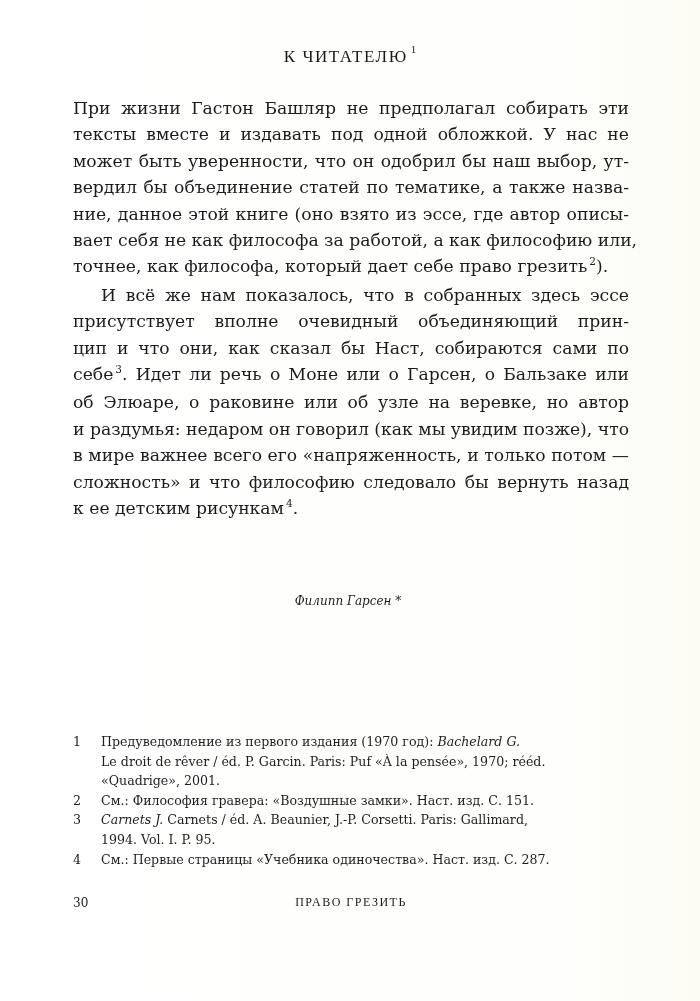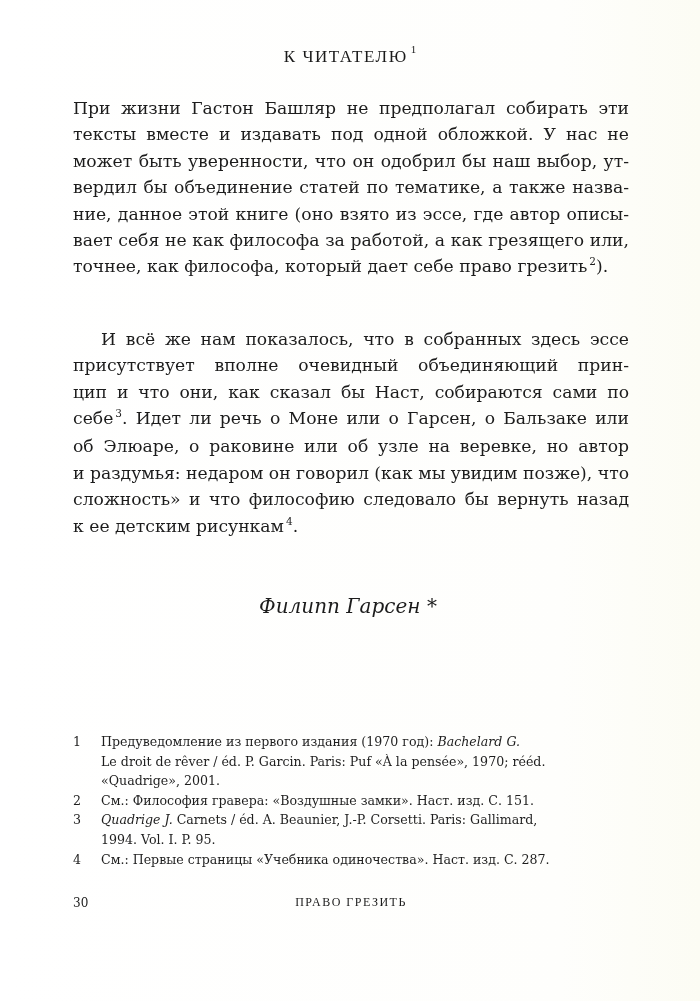--- a/index.html
+++ b/index.html
@@ -53,37 +53,36 @@
       display: block;
       white-space: nowrap;
       text-align: justify;
       text-align-last: justify;
     }
     .line.last {
       text-align-last: left;
     }
     .line.indent {
       padding-left: 28px;
-      margin-top: 44px;
     }
     .fn-ref {
       font-size: 10.5px;
       position: relative;
       top: -7px;
       margin-left: 2px;
     }
     .signature {
       position: absolute;
       top: 594px;
       left: 0;
       width: 696px;
       text-align: center;
       font-family: "DejaVu Serif", serif;
       font-style: italic;
-      font-size: 20px;
+      font-size: 12px;
       color: #1c1c1c;
     }
     .footnotes {
       position: absolute;
       left: 73px;
       top: 732px;
       width: 560px;
       font-family: "DejaVu Serif", serif;
       font-size: 12.6px;
       line-height: 19.6px;
@@ -139,29 +138,30 @@
     <span>К ЧИТАТЕЛЮ</span><sup>1</sup>
   </div>
 
   <div class="body-text">
 
     <span class="line">При жизни Гастон Башляр не предполагал собирать эти</span>
     <span class="line">тексты вместе и издавать под одной обложкой. У нас не</span>
     <span class="line">может быть уверенности, что он одобрил бы наш выбор, ут-</span>
     <span class="line">вердил бы объединение статей по тематике, а также назва-</span>
     <span class="line">ние, данное этой книге (оно взято из эссе, где автор описы-</span>
-    <span class="line">вает себя не как философа за работой, а как грезящего или,</span>
+    <span class="line">вает себя не как философа за работой, а как философию или,</span>
     <span class="line last"><span>точнее, как философа, который дает себе право грезить</span><span class="fn-ref">2</span><span>).</span></span>
 
     <span class="line indent">И всё же нам показалось, что в собранных здесь эссе</span>
     <span class="line">присутствует вполне очевидный объединяющий прин-</span>
     <span class="line">цип и что они, как сказал бы Наст, собираются сами по</span>
     <span class="line"><span>себе</span><span class="fn-ref">3</span><span>. Идет ли речь о Моне или о Гарсен, о Бальзаке или</span></span>
     <span class="line">об Элюаре, о раковине или об узле на веревке, но автор</span>
     <span class="line">и раздумья: недаром он говорил (как мы увидим позже), что</span>
+    <span class="line">в мире важнее всего его «напряженность, и только потом —</span>
     <span class="line">сложность» и что философию следовало бы вернуть назад</span>
     <span class="line last"><span>к ее детским рисункам</span><span class="fn-ref">4</span><span>.</span></span>
   </div>
 
   <div class="signature">
     <span>Филипп Гарсен</span>
     <span>*</span>
   </div>
 
   <div class="footnotes">
@@ -175,21 +175,21 @@
     </div>
     <div class="fn">
       <span class="fn-num">2</span>
       <span class="fn-text">
         <span class="fn-line">См.: Философия гравера: «Воздушные замки». Наст. изд. С. 151.</span>
       </span>
     </div>
     <div class="fn">
       <span class="fn-num">3</span>
       <span class="fn-text">
-        <span class="fn-line"><span class="it">Quadrige J.</span><span> Carnets / éd. A. Beaunier, J.-P. Corsetti. Paris: Gallimard,</span></span>
+        <span class="fn-line"><span class="it">Carnets J.</span><span> Carnets / éd. A. Beaunier, J.-P. Corsetti. Paris: Gallimard,</span></span>
         <span class="fn-line">1994. Vol. I. P. 95.</span>
       </span>
     </div>
     <div class="fn">
       <span class="fn-num">4</span>
       <span class="fn-text">
         <span class="fn-line">См.: Первые страницы «Учебника одиночества». Наст. изд. С. 287.</span>
       </span>
     </div>
   </div>

